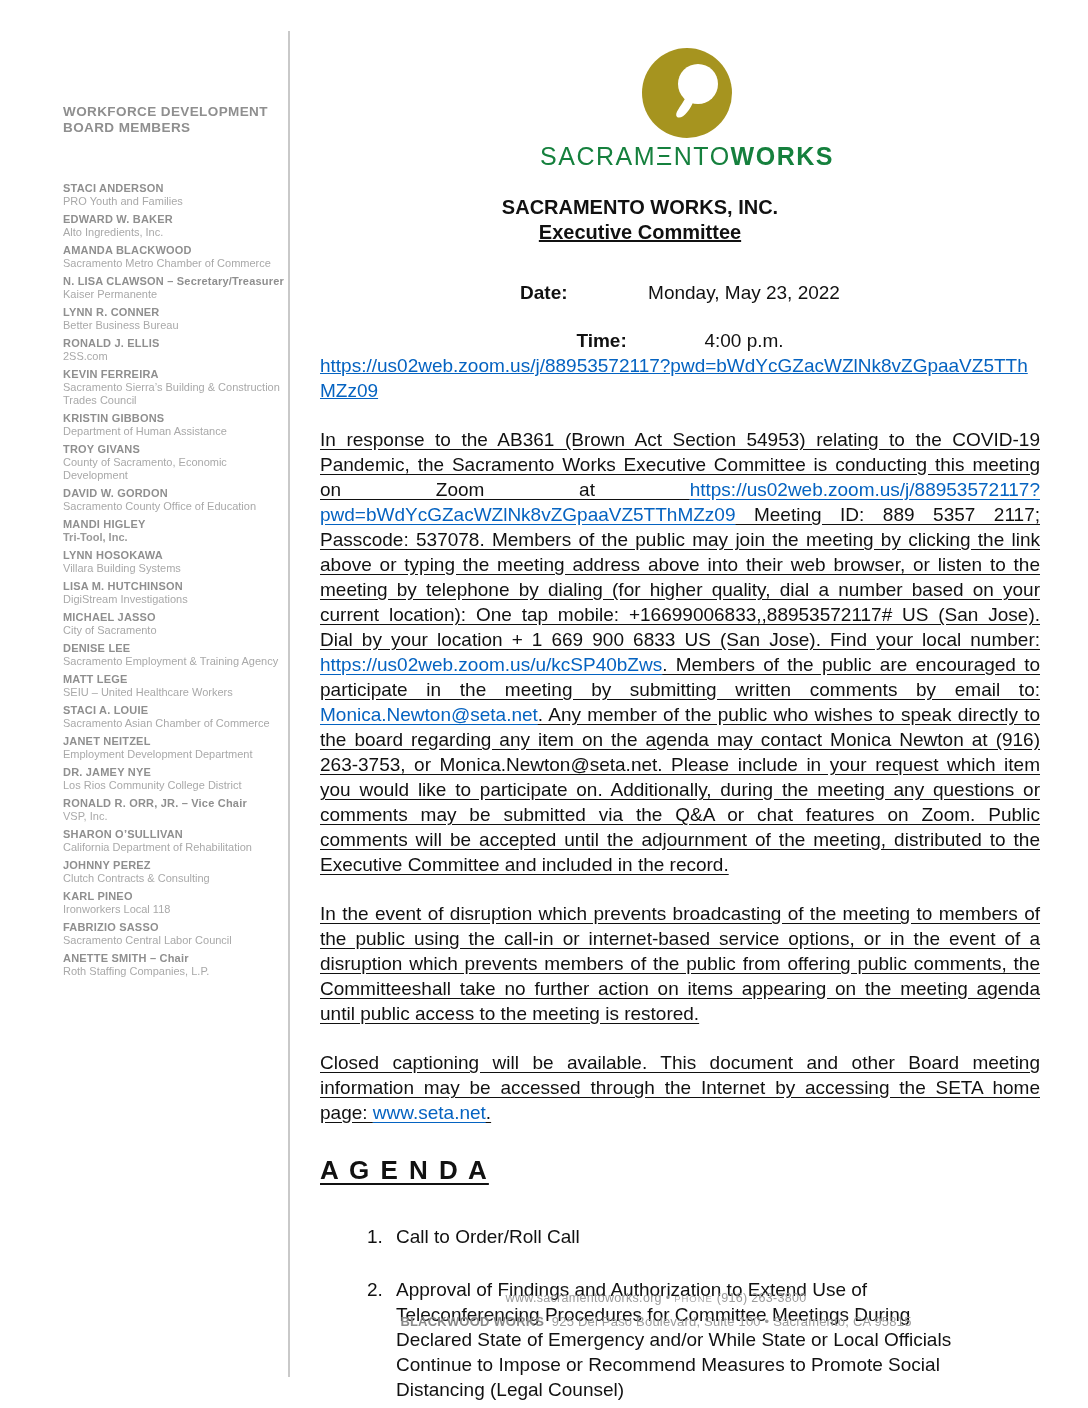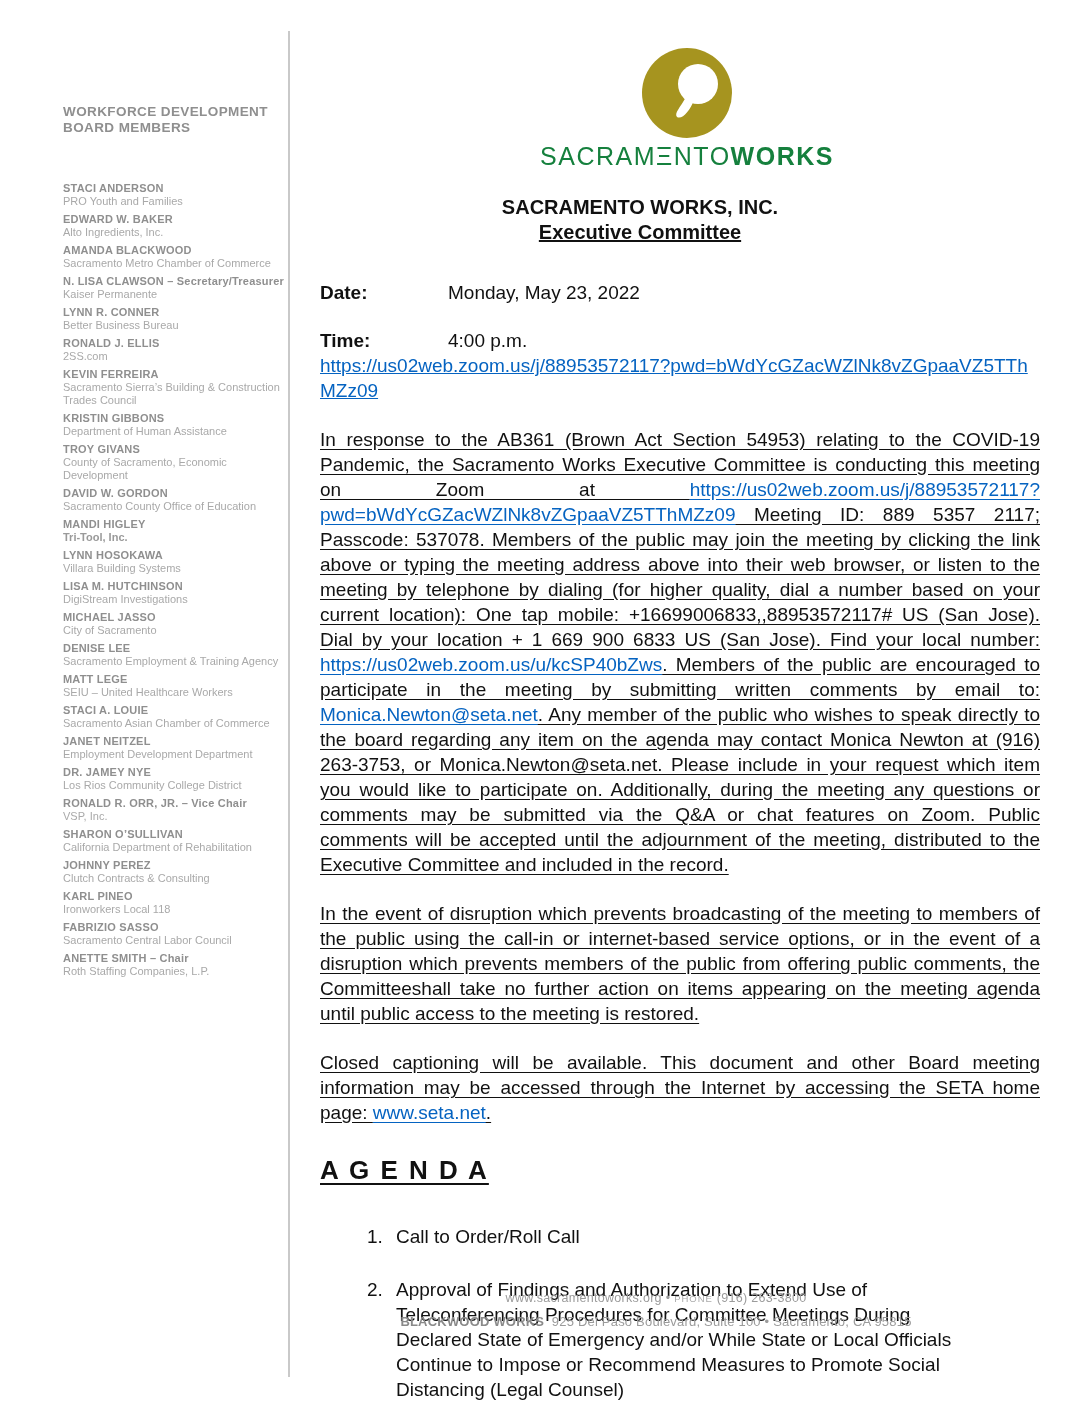--- a/index.html
+++ b/index.html
@@ -22,21 +22,21 @@
 
   .logo-wrap { text-align:center; margin-left:14px; }
   .logo-svg { display:block; margin:0 auto; }
   .brand { font-size:25px; letter-spacing:1.5px; color:#15803d; margin-top:2px; }
   .brand .lt { font-weight:400; }
   .brand .bd { font-weight:800; }
 
   .doc-title { margin-top:24px; text-align:center; padding-right:80px; font-size:20px; font-weight:bold; line-height:24px; }
   .doc-sub   { text-align:center; padding-right:80px; font-size:20px; font-weight:bold; text-decoration:underline; line-height:26px; }
 
-  .meta-row { display:flex; font-size:19px; line-height:24px; }
+  .meta-row { display:flex; font-size:19px; line-height:24px;justify-content:center; }
   .meta-row.date { margin-top:36px; }
   .meta-row.time { margin-top:24px; }
   .meta-label { width:128px; font-weight:bold; }
   .loc-label { margin-top:26px; font-size:19px; font-weight:bold; line-height:24px; }
   a.link { color:#0563c1; text-decoration:underline; }
   .loc-url { display:block; font-size:19px; line-height:25px; word-break:break-all; }
 
   .para { margin-top:24px; font-size:19px; line-height:25px; text-align:justify; text-decoration:underline; text-underline-offset:3px; }
   .para a.link { text-decoration:underline; }
 

